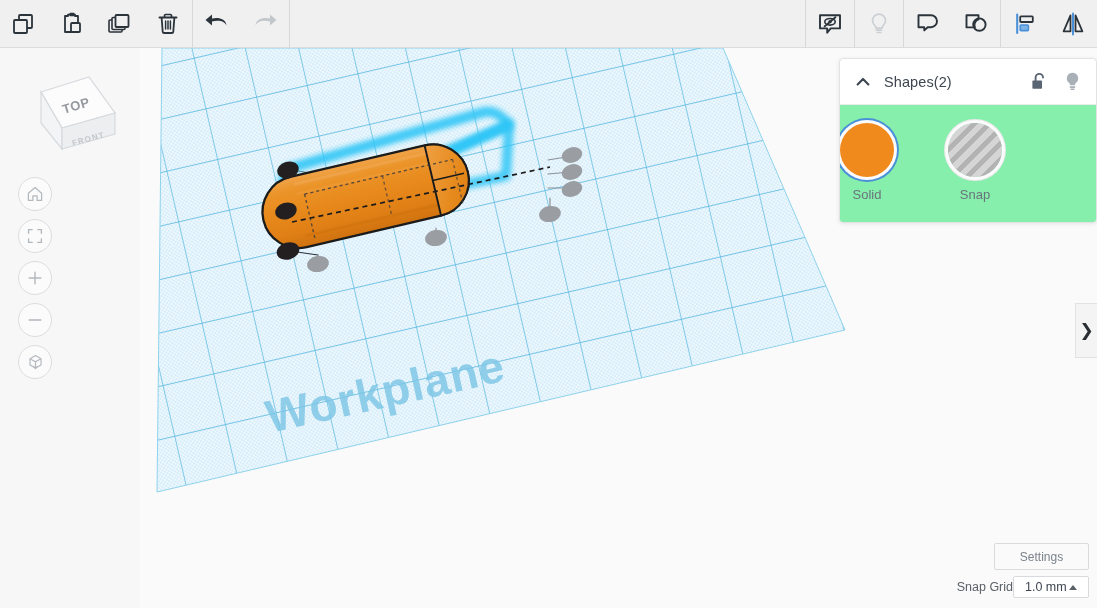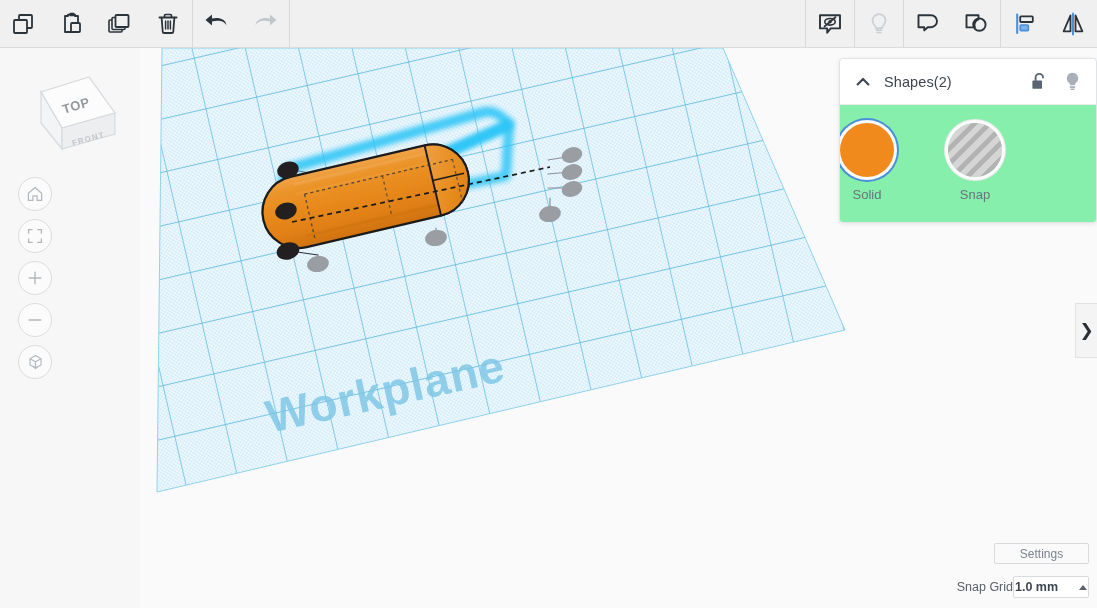--- a/index.html
+++ b/index.html
@@ -120,42 +120,41 @@
     border: 1px solid #e2e2e4;
     border-right: none;
     display: flex; align-items: center; justify-content: center;
     cursor: pointer;
     font-size: 17px; color: #2b2f33;
   }
 
   
   .settings-btn {
     position: absolute; right: 8px; top: 543px;
-    width: 95px; height: 21px;
+    width: 95px; height: 27px;
     border: 1px solid #d9dadd;
     border-radius: 2px;
     background: #fafafa;
     font-size: 12px; color: #7b838c;
     display: flex; align-items: center; justify-content: center;
     cursor: pointer;
   }
   .snap-row {
     position: absolute; right: 8px; top: 576px;
     display: flex; align-items: center; gap: 0;
   }
   .snap-label { font-size: 12.5px; color: #5b6168; }
   .snap-select {
     width: 76px; height: 22px;
     border: 1px solid #d9dadd;
     border-radius: 2px;
     background: #fff;
     display: flex; align-items: center;
-    padding: 0 1px;
-    cursor: pointer;
-    font-weight: bold;
+    padding: 0 11px;
+    cursor: pointer;
   }
   .snap-value { font-size: 12.5px; color: #3d4650; }
   .snap-caret {
     margin-left: auto;
     width: 0; height: 0;
     border-left: 4px solid transparent;
     border-right: 4px solid transparent;
     border-bottom: 5px solid #5b6168;
   }
 </style>

